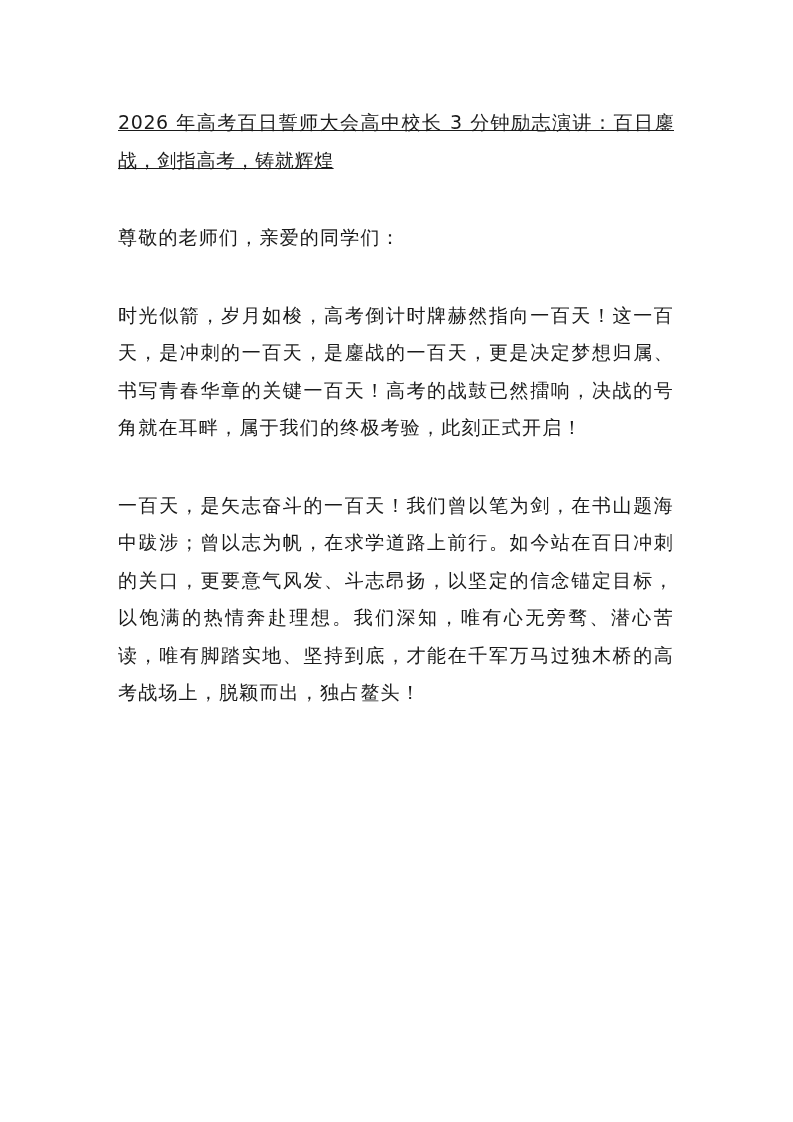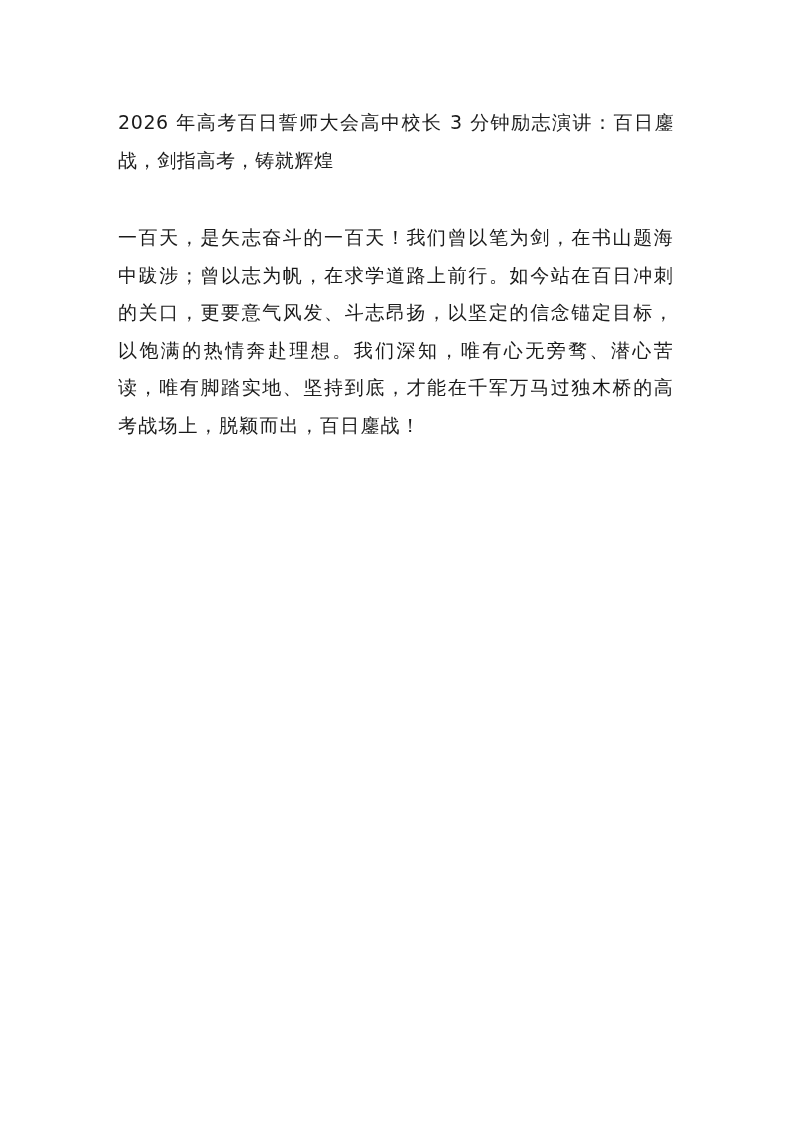--- a/index.html
+++ b/index.html
@@ -28,21 +28,24 @@
       letter-spacing: 1.2px;
       text-align: justify;
       text-justify: inter-character;
       word-break: break-all;
     }
     .para + .para {
       margin-top: 40px;
     }
     .title {
       letter-spacing: 0.6px;
+      text-decoration: underline;
     }
   </style>
 </head>
 <body>
 
 <div class="page">
   <p class="para title">2026 年高考百日誓师大会高中校长 3 分钟励志演讲：百日鏖战，剑指高考，铸就辉煌</p>
-  <p class="para">一百天，是矢志奋斗的一百天！我们曾以笔为剑，在书山题海中跋涉；曾以志为帆，在求学道路上前行。如今站在百日冲刺的关口，更要意气风发、斗志昂扬，以坚定的信念锚定目标，以饱满的热情奔赴理想。我们深知，唯有心无旁骛、潜心苦读，唯有脚踏实地、坚持到底，才能在千军万马过独木桥的高考战场上，脱颖而出，百日鏖战！</p>
+  <p class="para">尊敬的老师们，亲爱的同学们：</p>
+  <p class="para">时光似箭，岁月如梭，高考倒计时牌赫然指向一百天！这一百天，是冲刺的一百天，是鏖战的一百天，更是决定梦想归属、书写青春华章的关键一百天！高考的战鼓已然擂响，决战的号角就在耳畔，属于我们的终极考验，此刻正式开启！</p>
+  <p class="para">一百天，是矢志奋斗的一百天！我们曾以笔为剑，在书山题海中跋涉；曾以志为帆，在求学道路上前行。如今站在百日冲刺的关口，更要意气风发、斗志昂扬，以坚定的信念锚定目标，以饱满的热情奔赴理想。我们深知，唯有心无旁骛、潜心苦读，唯有脚踏实地、坚持到底，才能在千军万马过独木桥的高考战场上，脱颖而出，独占鳌头！</p>
 </div>
 
 </body></html>

